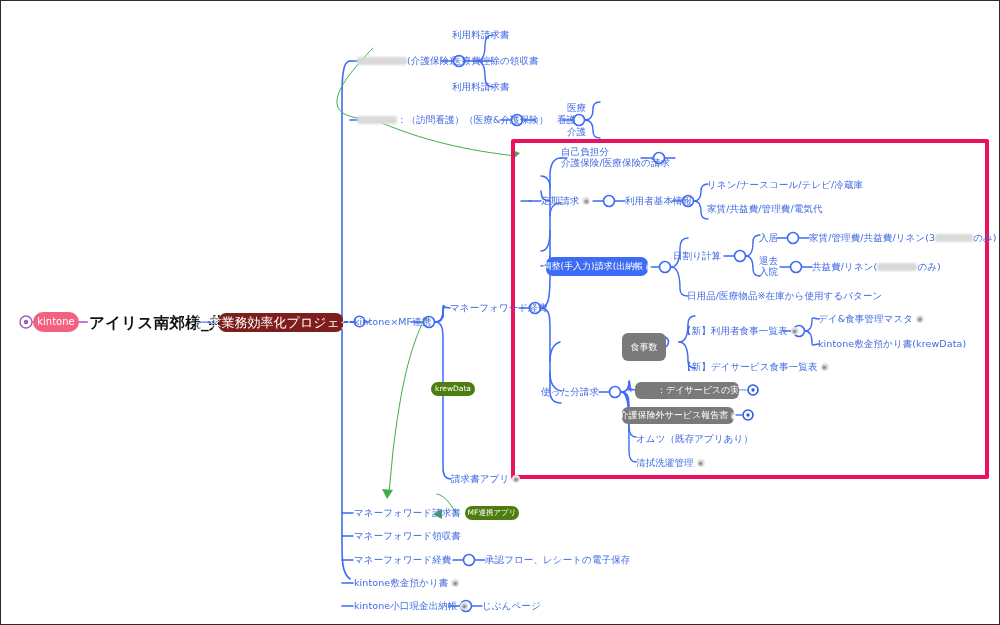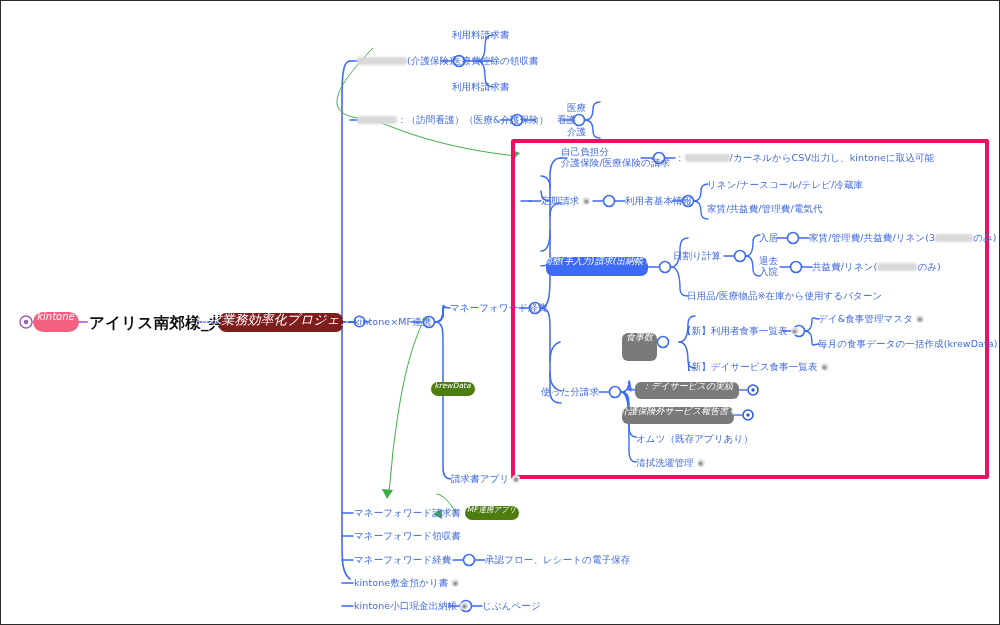--- a/index.html
+++ b/index.html
@@ -40,26 +40,25 @@
     letter-spacing:.3px;
   }
 
   
   .pill{
     position:absolute;
     color:#fff;
     font-size:9px;
     line-height:1;
     border-radius:9px;
-    display:flex;align-items:flex-start;justify-content:center;
+    display:flex;align-items:center;justify-content:center;
     white-space:nowrap;
-    padding:0 7px;
+    padding:0 22px;
     box-sizing:border-box;
     font-weight:bold;
-    font-style:italic;
   }
   .pill.kintone{background:#F4607F;border-radius:11px;font-size:10px;font-weight:normal;}
   .pill.project{background:#7f1d1d;border-radius:7px;font-size:13px;font-weight:normal;}
   .pill.blue{background:#3D6BF5;border-radius:7px;font-size:9px;font-weight:normal;}
   .pill.gray{background:#7A7A7A;border-radius:6px;font-size:9px;font-weight:normal;}
   .pill.green{background:#4d7c0f;border-radius:9px;font-size:7.5px;font-weight:normal;}
 
   
   .clip{
     display:inline-block;
@@ -329,23 +328,20 @@
     <span>kintone敷金預かり書</span><span class="clip">◉</span>
   </div>
   <div class="nd" style="left:353px;top:599px;">
     <span>kintone小口現金出納帳</span><span class="clip">◉</span>
   </div>
   <div class="nd" style="left:481px;top:599px;">じぶんページ</div>
 
   <div class="nd two" style="left:560px;top:146px;">自己負担分
 介護保険/医療保険の請求</div>
 
-  <div class="nd" style="left:674px;top:151px;">
-    <span>：</span><span class="redact" style="width:45px;height:8px;"></span><span>/カーネルからCSV出力し、kintoneに取込可能</span>
-  </div>
 
   <div class="nd" style="left:540px;top:194px;">
     <span>定期請求</span><span class="clip">◉</span>
   </div>
   <div class="nd" style="left:624px;top:194px;">利用者基本情報</div>
   <div class="nd" style="left:706px;top:178px;">リネン/ナースコール/テレビ/冷蔵庫</div>
   <div class="nd" style="left:706px;top:202px;">家賃/共益費/管理費/電気代</div>
 
   <div class="pill blue" style="left:545px;top:256px;width:102px;height:19px;">
     <span>調整(手入力)請求(出納帳</span>
@@ -366,21 +362,21 @@
 
   <div class="pill gray" style="left:621px;top:332px;width:35px;height:28px;">食事数</div>
 
   <div class="nd" style="left:681px;top:324px;">
     <span>【新】利用者食事一覧表</span><span class="clip">◉</span>
   </div>
   <div class="nd" style="left:817px;top:312px;">
     <span>デイ&amp;食事管理マスタ</span><span class="clip">◉</span>
   </div>
   <div class="nd" style="left:817px;top:337px;">
-    <span>毎月の食事データの一括作成(krewData)</span>
+    <span>kintone敷金預かり書(krewData)</span>
   </div>
   <div class="nd" style="left:681px;top:360px;">
     <span>【新】デイサービス食事一覧表</span><span class="clip">◉</span>
   </div>
 
   <div class="nd" style="left:540px;top:385px;">使った分請求</div>
 
   <div class="pill gray" style="left:634px;top:381px;width:104px;height:17px;justify-content:flex-start;">
     <span class="redact" style="width:28px;height:8px;"></span>
       <span>：デイサービスの実績</span>

